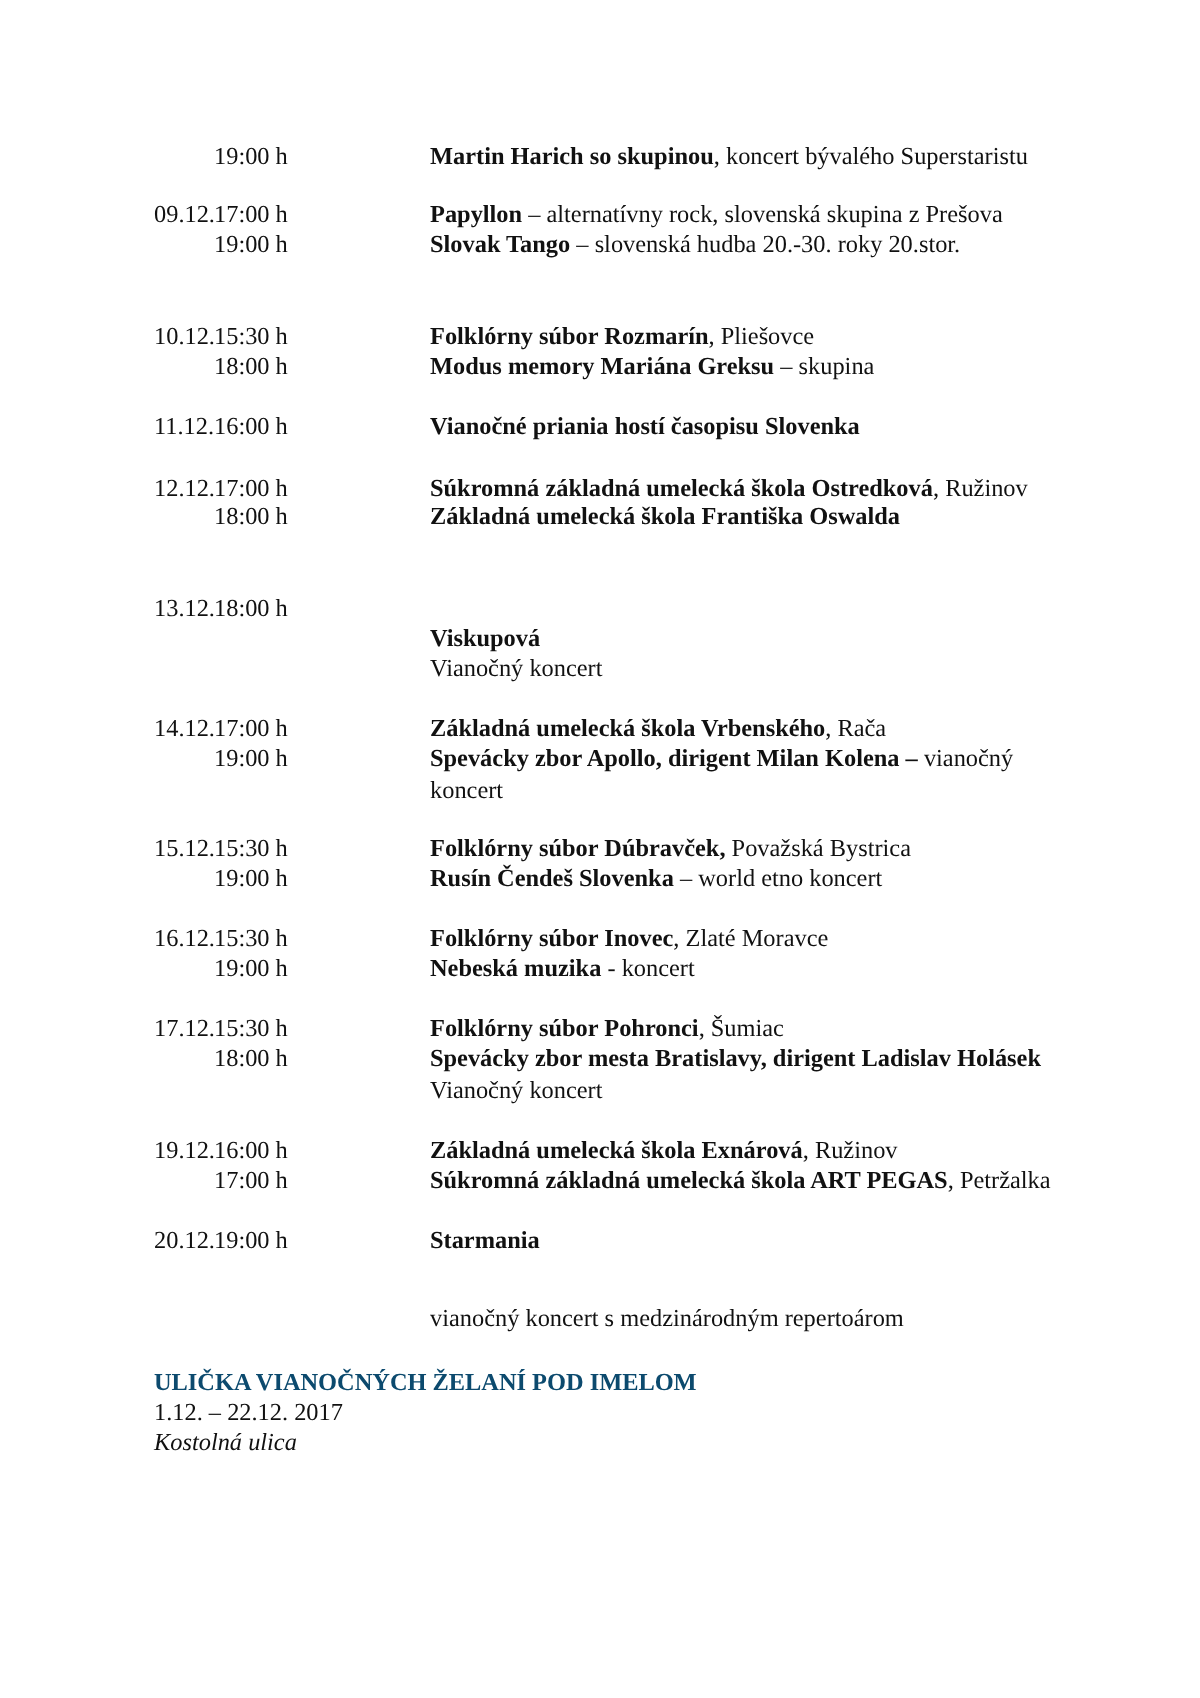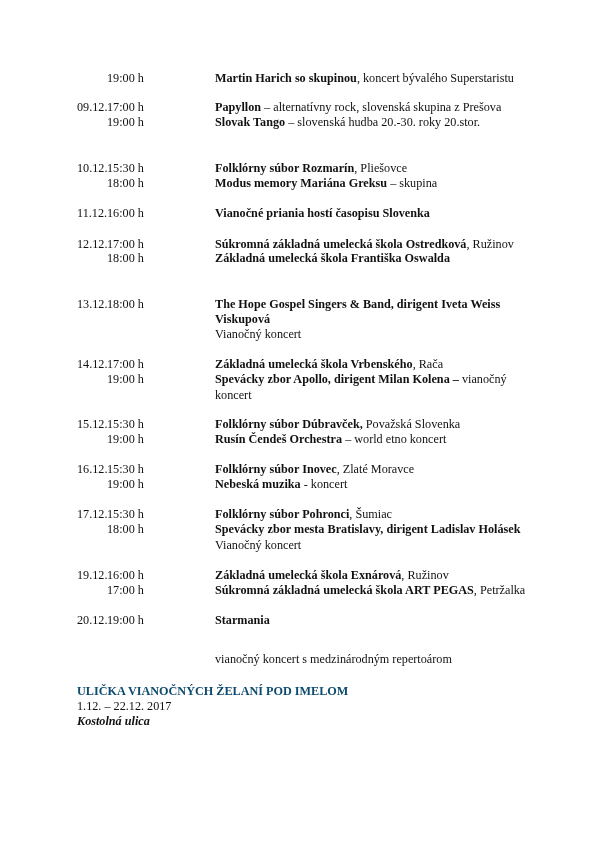--- a/index.html
+++ b/index.html
@@ -5,21 +5,21 @@
   html, body { margin:0; padding:0; background:#ffffff; }
   body { width:600px; height:849px; position:relative; overflow:hidden;
          font-family:"Liberation Serif", "DejaVu Serif", serif; font-size:12.2px; color:#111; }
   .line { position:absolute; left:0; width:540px; height:15px; line-height:15px; white-space:nowrap; }
   .date { position:absolute; left:77px; }
   .time { position:absolute; left:107px; }
   .desc { position:absolute; left:215px; }
   b { font-weight:bold; }
   .footer-title { position:absolute; left:77px; top:684px; color:#d9121f; font-weight:bold; line-height:15px; }
   .footer-dates { position:absolute; left:77px; top:699px; line-height:15px; }
-  .footer-place { position:absolute; left:77px; top:714px; font-style:italic; line-height:15px;font-weight:bold; }
+  .footer-place { position:absolute; left:77px; top:714px; font-style:italic; line-height:15px; }
 </style>
 </head>
 <body>
 
 <div id="schedule">
     <div class="line" style="top: 71px;">
       <span class="date"></span>
       <span class="time">19:00 h</span>
       <span class="desc"><b>Martin Harich so skupinou</b><span>, koncert bývalého Superstaristu</span></span>
     </div>
@@ -54,21 +54,20 @@
       <span class="desc"><b>Súkromná základná umelecká škola Ostredková</b><span>, Ružinov</span></span>
     </div>
     <div class="line" style="top: 251px;">
       <span class="date"></span>
       <span class="time">18:00 h</span>
       <span class="desc"><b>Základná umelecká škola Františka Oswalda</b><span></span></span>
     </div>
     <div class="line" style="top: 297px;">
       <span class="date">13.12.</span>
       <span class="time">18:00 h</span>
-      <span class="desc"><b>The Hope Gospel Singers  &amp; Band, dirigent Iveta Weiss</b><span></span></span>
     </div>
     <div class="line" style="top: 312px;">
       <span class="date"></span>
       <span class="time"></span>
       <span class="desc"><b>Viskupová</b><span></span></span>
     </div>
     <div class="line" style="top: 327px;">
       <span class="date"></span>
       <span class="time"></span>
       <span class="desc"><b></b><span>Vianočný koncert</span></span>
@@ -84,26 +83,26 @@
       <span class="desc"><b>Spevácky zbor Apollo, dirigent Milan Kolena –</b><span> vianočný</span></span>
     </div>
     <div class="line" style="top: 388px;">
       <span class="date"></span>
       <span class="time"></span>
       <span class="desc"><b></b><span>koncert</span></span>
     </div>
     <div class="line" style="top: 417px;">
       <span class="date">15.12.</span>
       <span class="time">15:30 h</span>
-      <span class="desc"><b>Folklórny súbor Dúbravček,</b><span> Považská Slovenka</span></span>
+      <span class="desc"><b>Folklórny súbor Dúbravček,</b><span> Považská Bystrica</span></span>
     </div>
     <div class="line" style="top: 432px;">
       <span class="date"></span>
       <span class="time">19:00 h</span>
-      <span class="desc"><b>Rusín Čendeš Orchestra</b><span> – world etno koncert</span></span>
+      <span class="desc"><b>Rusín Čendeš Slovenka</b><span> – world etno koncert</span></span>
     </div>
     <div class="line" style="top: 462px;">
       <span class="date">16.12.</span>
       <span class="time">15:30 h</span>
       <span class="desc"><b>Folklórny súbor Inovec</b><span>, Zlaté Moravce</span></span>
     </div>
     <div class="line" style="top: 477px;">
       <span class="date"></span>
       <span class="time">19:00 h</span>
       <span class="desc"><b>Nebeská muzika</b><span> - koncert</span></span>

